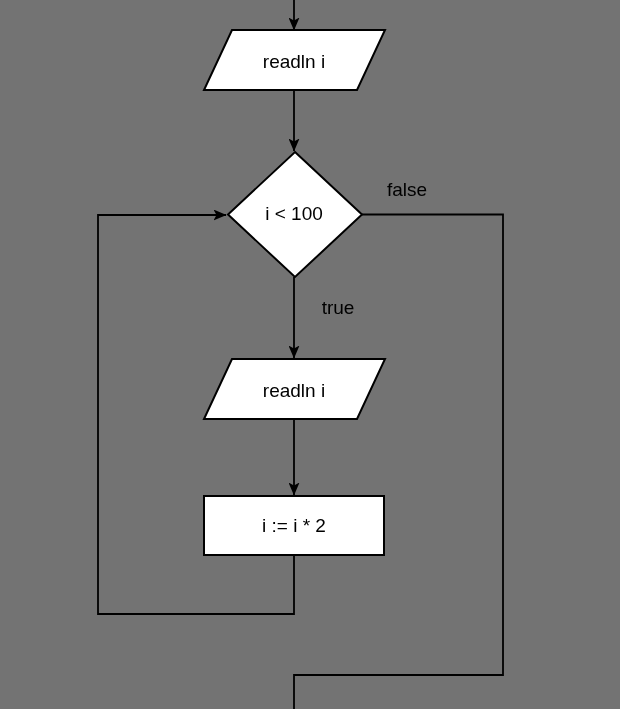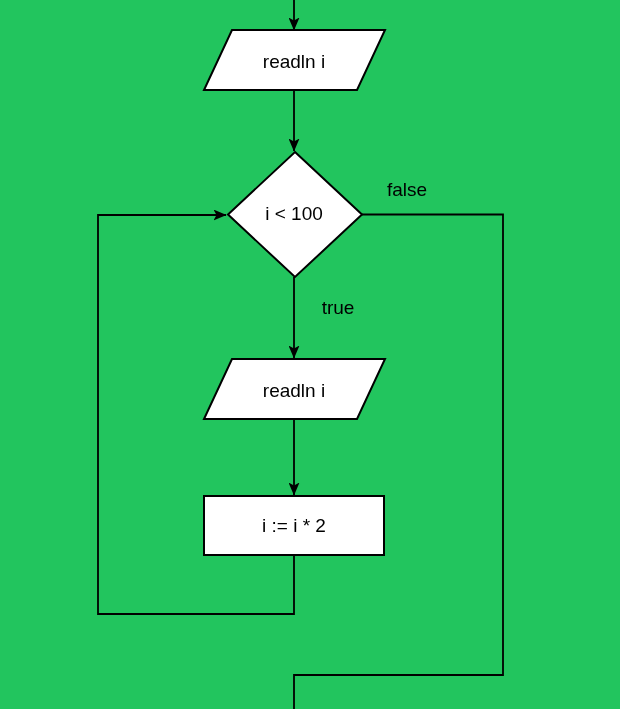--- a/index.html
+++ b/index.html
@@ -4,21 +4,21 @@
 <style>
   html, body {
     margin: 0;
     padding: 0;
     background: #ffffff;
   }
   .canvas {
     position: relative;
     width: 620px;
     height: 709px;
-    background: #22c55e;
+    background: #737373;
     overflow: hidden;
   }
   svg { display: block; }
   .shape {
     fill: #ffffff;
     stroke: #000000;
     stroke-width: 2;
   }
   .connector {
     fill: none;

